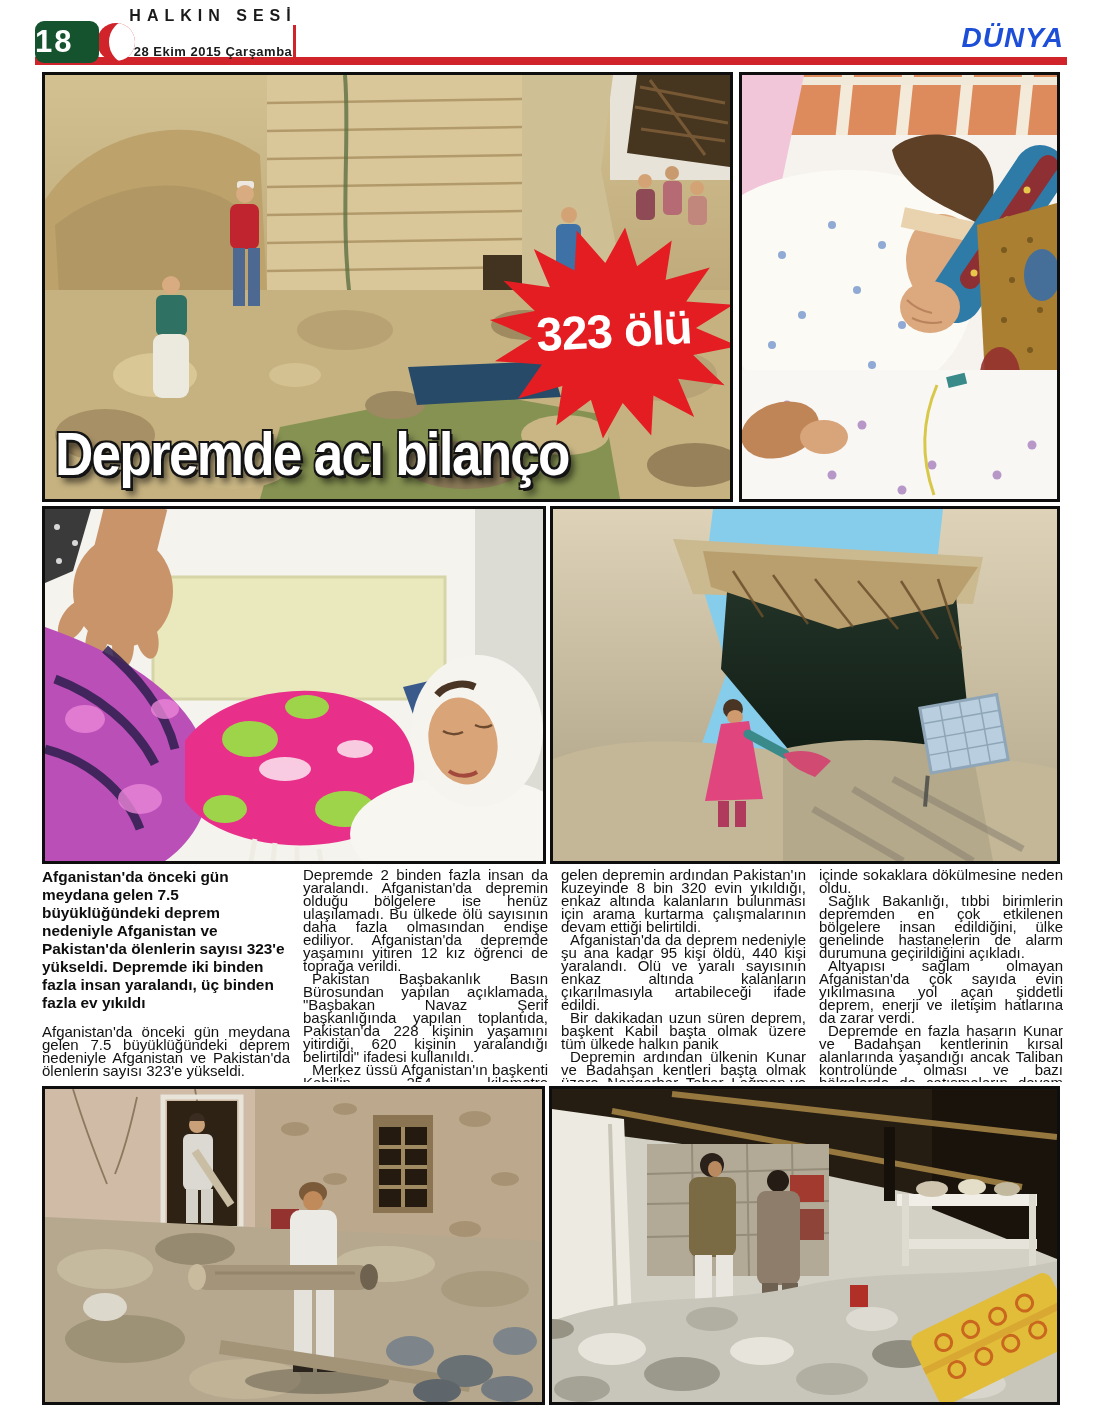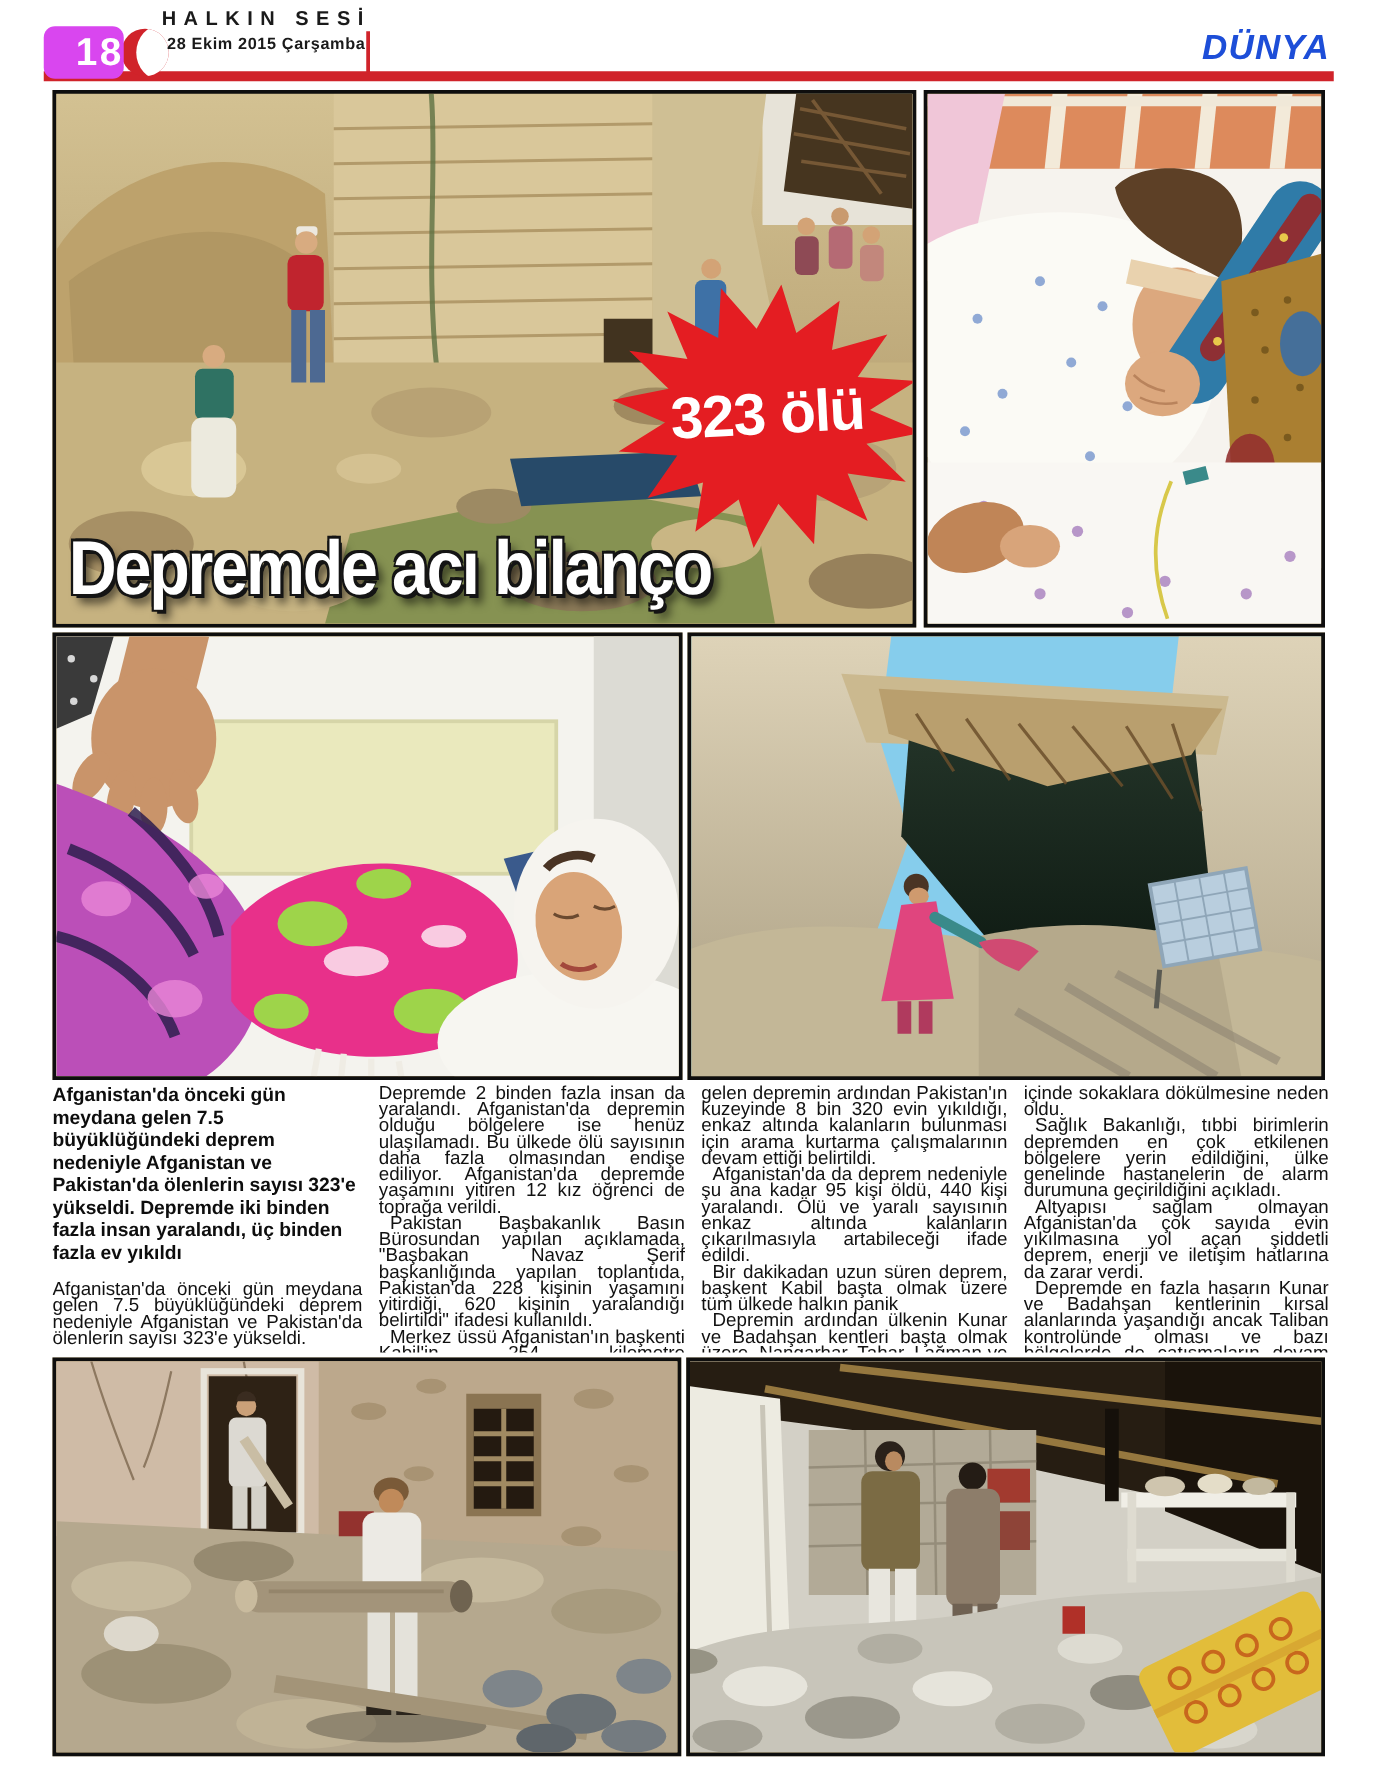--- a/index.html
+++ b/index.html
@@ -2,29 +2,29 @@
 <html><head>
 <meta charset="utf-8">
 <style>
   * { margin:0; padding:0; box-sizing:border-box; }
   body { width:1102px; height:1417px; background:#ffffff; position:relative;
          font-family:"Liberation Sans", sans-serif; overflow:hidden; }
   .page { position:absolute; inset:0; }
 
   
   .pagenum-box { position:absolute; left:35px; top:21px; width:64px; height:42px;
-    background:#d946ef; border-radius:9px; color:#fff; font-size:31px; font-weight:bold;
-    text-align:right; line-height:42px; letter-spacing:2px; z-index:5; }
+    background:#14532d; border-radius:9px; color:#fff; font-size:31px; font-weight:bold;
+    text-align:left; line-height:42px; letter-spacing:2px; z-index:5; }
   .crescent { position:absolute; left:97px; top:23px; width:38px; height:38px;
     border-radius:50%; background:#d0232a; z-index:4; overflow:hidden; }
   .crescent::after { content:""; position:absolute; left:12px; top:-3px; width:40px;
     height:44px; border-radius:50%; background:#ffffff; }
   .masthead { position:absolute; left:118px; top:7px; width:190px; text-align:center; z-index:5; }
   .masthead .title { font-size:16px; font-weight:bold; letter-spacing:6px; color:#1a1a1a; white-space:nowrap; }
-  .masthead .date { font-size:13px; font-weight:bold; color:#1a1a1a; margin-top:2px; letter-spacing:0.5px; white-space:nowrap; }
+  .masthead .date { font-size:13px; font-weight:bold; color:#1a1a1a; margin-top:19px; letter-spacing:0.5px; white-space:nowrap; }
   .mast-divider { position:absolute; left:293px; top:25px; width:3px; height:35px; background:#d0232a; }
   .section-title { position:absolute; right:38px; top:22px; font-size:28px; font-weight:bold;
     font-style:italic; color:#1d4ed8; letter-spacing:1px; }
   .red-rule { position:absolute; left:35px; top:57px; width:1032px; height:8px; background:#d0232a; }
 
   
   .photo { position:absolute; border:3px solid #0e0e0e; overflow:hidden; background:#c9b583; }
   .photo svg.fill { position:absolute; left:0; top:0; width:100%; height:100%; display:block; }
   #photo-rubble   { left:42px;  top:72px;   width:691px; height:430px; }
   #photo-hospital { left:739px; top:72px;   width:321px; height:430px; }
@@ -522,19 +522,19 @@
       <p class="body">Merkez üssü Afganistan'ın başkenti Kabil'in 254 kilometre kuzeydoğusundaki Hindukuş Dağları olan ve yerin 212.5 kilometre altında meydana</p>
     </div>
     <div class="col">
       <p class="body flush">gelen depremin ardından Pakistan'ın kuzeyinde 8 bin 320 evin yıkıldığı, enkaz altında kalanların bulunması için arama kurtarma çalışmalarının devam ettiği belirtildi.</p>
       <p class="body">Afganistan'da da deprem nedeniyle şu ana kadar 95 kişi öldü, 440 kişi yaralandı. Ölü ve yaralı sayısının enkaz altında kalanların çıkarılmasıyla artabileceği ifade edildi.</p>
       <p class="body">Bir dakikadan uzun süren deprem, başkent Kabil başta olmak üzere tüm ülkede halkın panik</p>
       <p class="body">Depremin ardından ülkenin Kunar ve Badahşan kentleri başta olmak üzere, Nangarhar, Tahar, Lağman ve Pervan kentlerinde çok sayıda evin yıkıldığı belirtildi.</p>
     </div>
     <div class="col" style="flex-basis:244px">
       <p class="body flush">içinde sokaklara dökülmesine neden oldu.</p>
-      <p class="body">Sağlık Bakanlığı, tıbbi birimlerin depremden en çok etkilenen bölgelere yerin edildiğini, ülke genelinde hastanelerin de alarm durumuna geçirildiğini açıkladı.</p>
+      <p class="body">Sağlık Bakanlığı, tıbbi birimlerin depremden en çok etkilenen bölgelere insan edildiğini, ülke genelinde hastanelerin de alarm durumuna geçirildiğini açıkladı.</p>
       <p class="body">Altyapısı sağlam olmayan Afganistan'da çok sayıda evin yıkılmasına yol açan şiddetli deprem, enerji ve iletişim hatlarına da zarar verdi.</p>
       <p class="body">Depremde en fazla hasarın Kunar ve Badahşan kentlerinin kırsal alanlarında yaşandığı ancak Taliban kontrolünde olması ve bazı bölgelerde de çatışmaların devam etmesi nedeniyle hükümete bağlı yardım ekiplerinin ve medya mensuplarının bu bölgelere ulaşamadığı belirtildi.</p>
     </div>
   </div>
 
 </div>
 
 </body></html>

